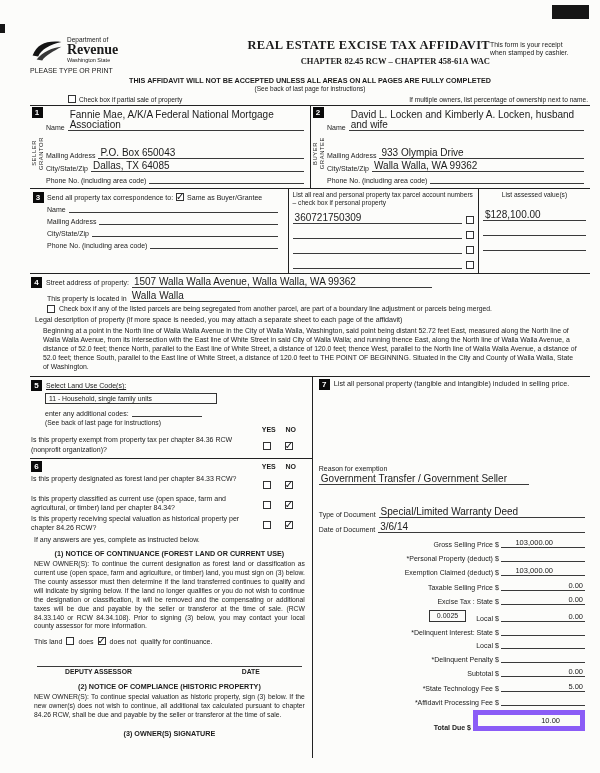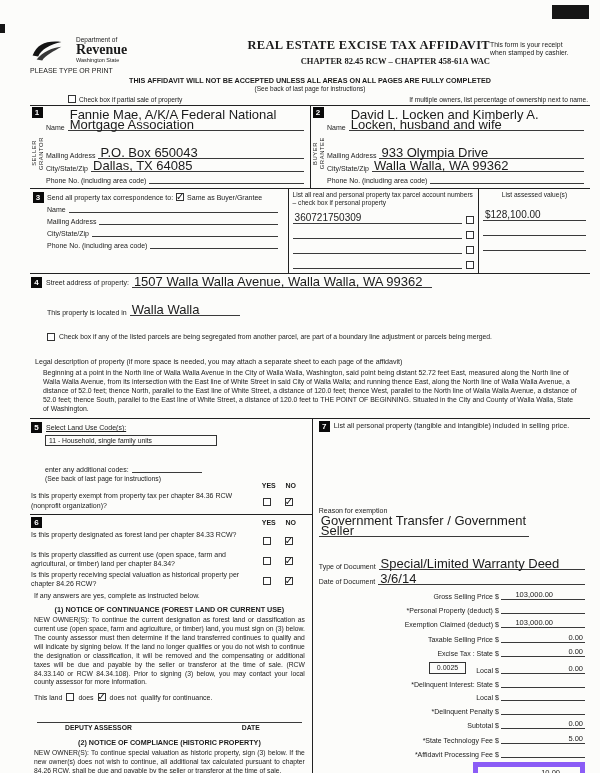--- a/index.html
+++ b/index.html
@@ -4,40 +4,40 @@
 <style>
 *{margin:0;padding:0;box-sizing:border-box}
 body{width:600px;height:773px;background:#d9d9d6;font-family:"Liberation Sans",sans-serif;color:#1b1b1b}
 .sheet{position:relative;width:600px;height:773px;background:#fcfcfa;overflow:hidden}
 .scanmark1{position:absolute;right:11px;top:5px;width:37px;height:14px;background:#161616}
 .scanmark2{position:absolute;left:0;top:24px;width:5px;height:9px;background:#161616}
 .inner{position:absolute;left:30px;top:36px;width:560px}
 
 .hdr{display:flex;align-items:flex-start}
 .logo{width:148px}
-.logo-row{display:flex;align-items:center;gap:12px}
+.logo-row{display:flex;align-items:center;gap:3px}
 .swoosh{width:34px;height:24px;flex:none}
 .dept{font-size:6.5px;line-height:1.1}
 .rev{font-size:14px;font-weight:bold;font-family:"Liberation Serif",serif;line-height:1}
 .wstate{font-size:5.5px}
 .ptp{font-size:7px;margin-top:4px}
 .titleblock{flex:1;text-align:right;padding-top:2px}
 .title{font-family:"Liberation Serif",serif;font-weight:bold;font-size:12.5px;letter-spacing:.3px}
 .chapter{font-family:"Liberation Serif",serif;font-weight:bold;font-size:8.5px;margin-top:3px}
 .receipt{width:100px;font-size:6.8px;padding-top:5px;line-height:1.25}
 .warn{text-align:center;font-weight:bold;font-size:7.2px;margin-top:2px}
 .seeback{text-align:center;font-size:6.5px}
 .subhdr{display:flex;justify-content:space-between;font-size:6.6px;margin:3px 2px 2px 38px;align-items:flex-end}
 .subhdr .lft{display:flex;align-items:center;gap:3px}
 
 .numbox{width:11px;height:11px;background:#0a0a0a;color:#fff;font-size:8px;font-weight:bold;display:flex;align-items:center;justify-content:center;flex:none}
 .cb{width:8px;height:8px;border:1px solid #333;display:inline-block;position:relative;background:#fff;flex:none;vertical-align:-1px}
 .cb.ck::after{content:"✓";position:absolute;left:-1px;top:-3px;font-size:10px;color:#111}
 .flabel{font-size:7px;white-space:nowrap}
-.ful{flex:1;border-bottom:1px solid #3a3a3a;margin-left:3px;min-height:10px;font-size:13px;padding:0 2px;line-height:10px}
+.ful{flex:1;border-bottom:1px solid #3a3a3a;margin-left:3px;min-height:10px;font-size:10px;padding:0 2px;line-height:10px}
 
 .sec12{display:flex;border-top:1.2px solid #222;border-bottom:1.2px solid #222;margin-top:1px}
 .half{width:50%;display:flex}
 .half+.half{border-left:1.2px solid #222}
 .sidecol{width:14px;display:flex;flex-direction:column;align-items:center;padding-top:1px}
 .vwrap{flex:1;display:flex;justify-content:center;align-items:center;gap:1px}
 .vtxt{writing-mode:vertical-rl;transform:rotate(180deg);font-size:5.8px;letter-spacing:.6px}
 .fields{flex:1;padding:2px 6px 4px 2px}
 .frw{display:flex;align-items:flex-end;margin-top:2px}
 .gap16{height:15px}
@@ -45,21 +45,21 @@
 .sec3{display:flex;border-bottom:1.2px solid #222}
 .s3a{width:46%;display:flex;padding:2px 4px 4px 1px}
 .s3b{width:34%;border-left:1px solid #222;padding:2px 4px 4px}
 .s3c{width:20%;border-left:1px solid #222;padding:2px 4px 4px}
 .s3hdr{font-size:6.6px;line-height:1.25}
 .prow{display:flex;align-items:flex-end;margin-top:5px}
 .pul{flex:1;border-bottom:1px solid #3a3a3a;min-height:10px;font-size:10px;padding:0 2px;line-height:10px}
 
 .sec4{border-bottom:1.2px solid #222;padding:2px 4px 5px 1px}
 .legal{font-size:6.9px;line-height:1.33;margin:2px 6px 0 12px}
-.s4row{display:flex;align-items:flex-end;margin-top:17px}
+.s4row{display:flex;align-items:flex-end;margin-top:3px}
 
 .bottom{display:flex;align-items:stretch;min-height:381px}
 .bleft{width:50.5%;border-right:1.2px solid #222}
 .bright{width:49.5%;padding:2px 5px 0 6px}
 .sec5{border-bottom:1.2px solid #222;padding:2px 4px 4px 1px}
 .codebox{border:1px solid #333;width:172px;font-size:6.8px;padding:1px 3px;margin:2px 0 0 14px;min-height:10px}
 .small{font-size:6.8px}
 .ynrow{display:flex;justify-content:flex-end;font-size:7px;font-weight:bold}
 .ynslot{width:22px;text-align:center;display:inline-block}
 .qrow{display:flex;align-items:flex-start;margin-top:2px}
@@ -342,20 +342,21 @@
             <span>does not</span>
             <span>qualify for continuance.</span>
           </div>
           <div class="sigline"></div>
           <div class="siglbl">
             <span>DEPUTY ASSESSOR</span>
             <span>DATE</span>
           </div>
           <div class="ntitle" style="margin-top:7px">(2) NOTICE OF COMPLIANCE (HISTORIC PROPERTY)</div>
           <div class="npar">NEW OWNER(S): To continue special valuation as historic property, sign (3) below. If the new owner(s) does not wish to continue, all additional tax calculated pursuant to chapter 84.26 RCW, shall be due and payable by the seller or transferor at the time of sale.</div>
+          <div class="ntitle" style="margin-top:9px">(3) OWNER(S) SIGNATURE</div>
         </div>
       </div>
 
       <div class="bright">
         <div class="s7row">
           <div class="numbox">7</div>
           <span class="s7lbl">List all personal property (tangible and intangible) included in selling price.</span>
         </div>
         <div class="blankarea"></div>
         <div class="flabel" style="margin-top:5px">Reason for exemption</div>

